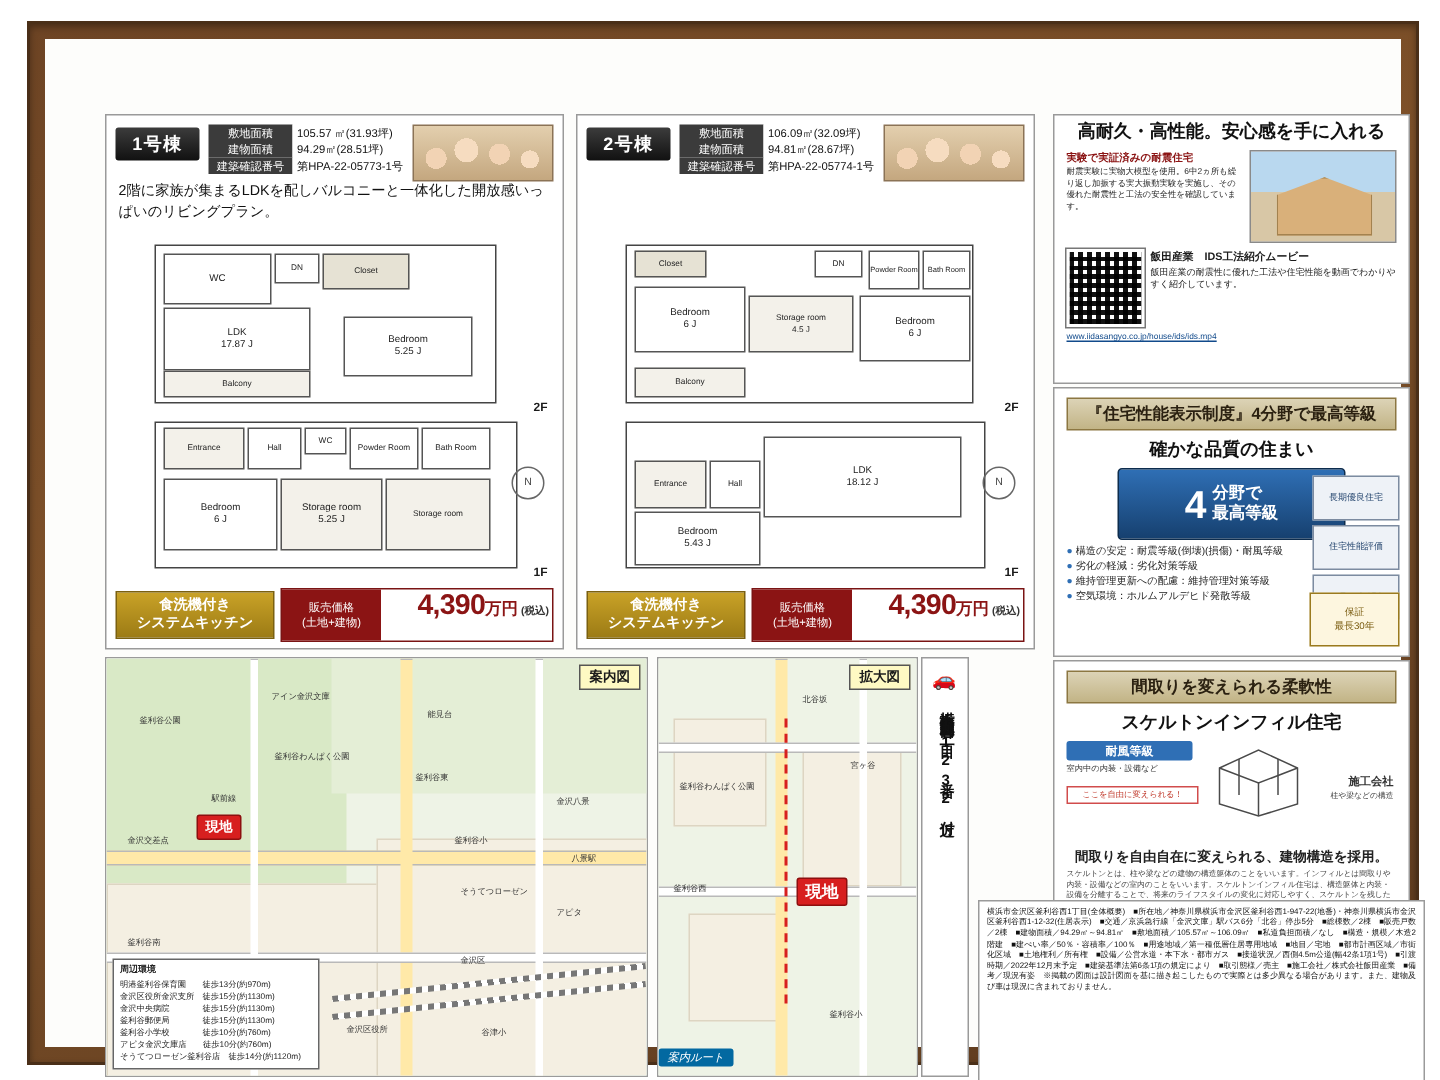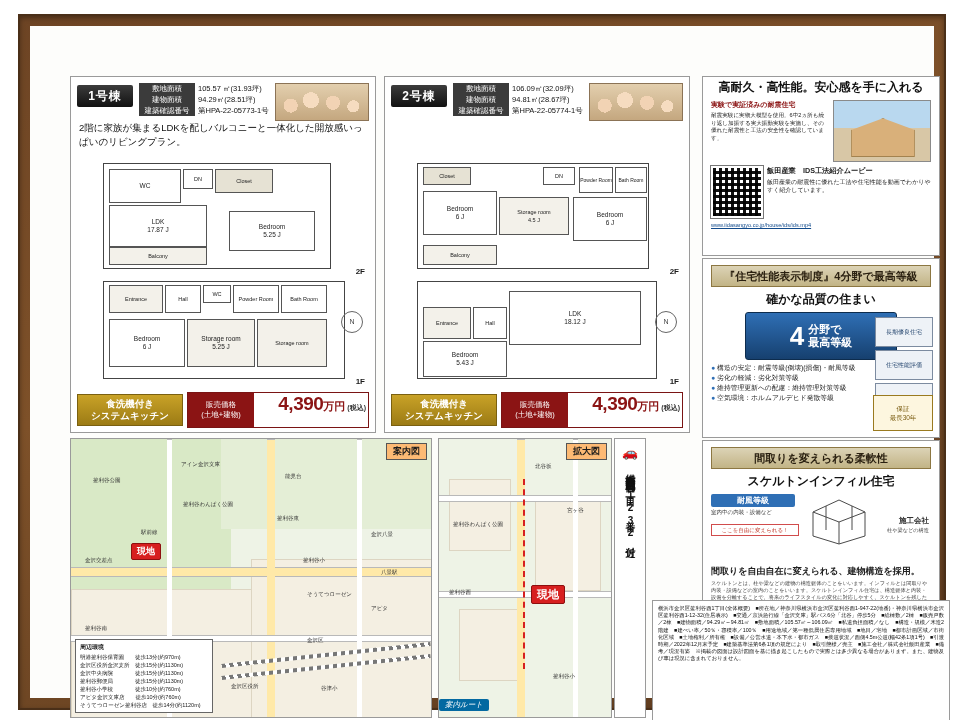--- a/index.html
+++ b/index.html
@@ -157,21 +157,21 @@
     background:#2f6fb5;color:#fff;font-size:8px;font-weight:bold;
     text-align:center;border-radius:2px;padding:1px 0;
   }
 
   
   .mapwrap{top:412px;height:278px;}
   #mapA{left:40px;width:360px;}
   #mapB{left:408px;width:172px;}
   .map-title{
     position:absolute;right:4px;top:4px;z-index:5;
-    background:#fdba74;border:1px solid #555;font-size:9px;font-weight:bold;
+    background:#fef9c3;border:1px solid #555;font-size:9px;font-weight:bold;
     padding:1px 6px;
     margin-left:23px;
   }
   .mapcanvas{position:absolute;left:0;top:0;right:0;bottom:0;overflow:hidden;background:#eef3e6;}
   .land{position:absolute;background:#d8e8c6;}
   .water{position:absolute;background:#bcd9ea;}
   .road{position:absolute;background:#ffffff;border-top:1px solid #b9b9b9;border-bottom:1px solid #b9b9b9;}
   .road.major{background:#ffe9a8;}
   .rail{position:absolute;background:repeating-linear-gradient(90deg,#777 0 4px,#fff 4px 8px);height:4px;}
   .blk{position:absolute;background:#f4efe2;border:1px solid #ddd5c2;}
@@ -475,21 +475,21 @@
               <path d="M10 16 L36 26 L62 16"></path>
                   <path d="M36 26 L36 48"></path>
               <path d="M23 10 L23 34"></path>
                   <path d="M49 10 L49 34"></path>
             </g>
               </svg>
           </div>
           <div style="position:absolute;right:2px;top:22px;font-size:7.5px;font-weight:bold;color:#333;">施工会社</div>
           <div style="position:absolute;right:2px;top:33px;font-size:5.2px;color:#444;">柱や梁などの構造</div>
         </div>
-        <div class="rbody" style="font-size:9px;font-weight:bold;margin-top:14px;">間取りを自由自在に変えられる、建物構造を採用。</div>
+        <div class="rbody" style="font-size:9px;font-weight:bold;margin-top:14px;text-align:center;">間取りを自由自在に変えられる、建物構造を採用。</div>
         <div class="rbody" style="font-size:5.2px;line-height:7.2px;margin-top:3px;color:#444;">スケルトンとは、柱や梁などの建物の構造躯体のことをいいます。インフィルとは間取りや内装・設備などの室内のことをいいます。スケルトンインフィル住宅は、構造躯体と内装・設備を分離することで、将来のライフスタイルの変化に対応しやすく、スケルトンを残したまま間取りを変更することができます。</div>
       </div>
 
       <div class="panel mapwrap" id="mapA">
         <div class="mapcanvas">
           <div class="land" style="left:0;top:0;width:160px;height:150px;background:#d9e9c6;"></div>
           <div class="land" style="left:150px;top:0;width:210px;height:90px;background:#e4eed6;"></div>
           <div class="water" style="left:300px;top:200px;width:60px;height:78px;"></div>
           <div class="blk" style="left:0;top:150px;width:180px;height:128px;"></div>
           <div class="blk" style="left:180px;top:120px;width:180px;height:158px;"></div>

